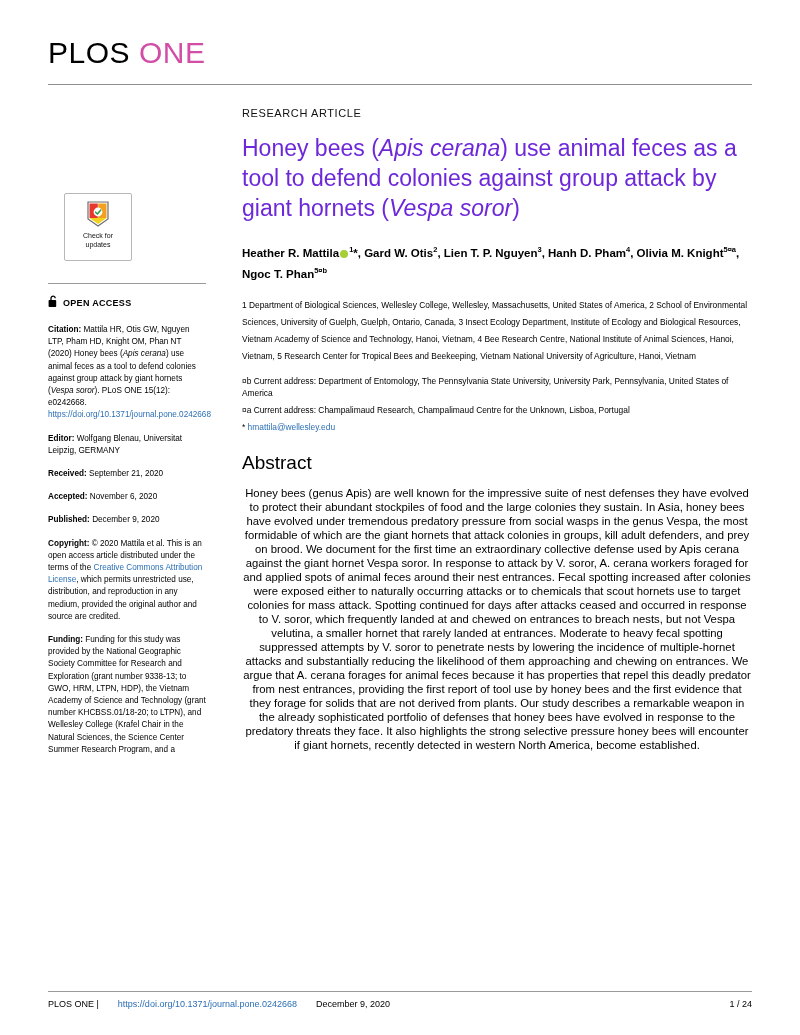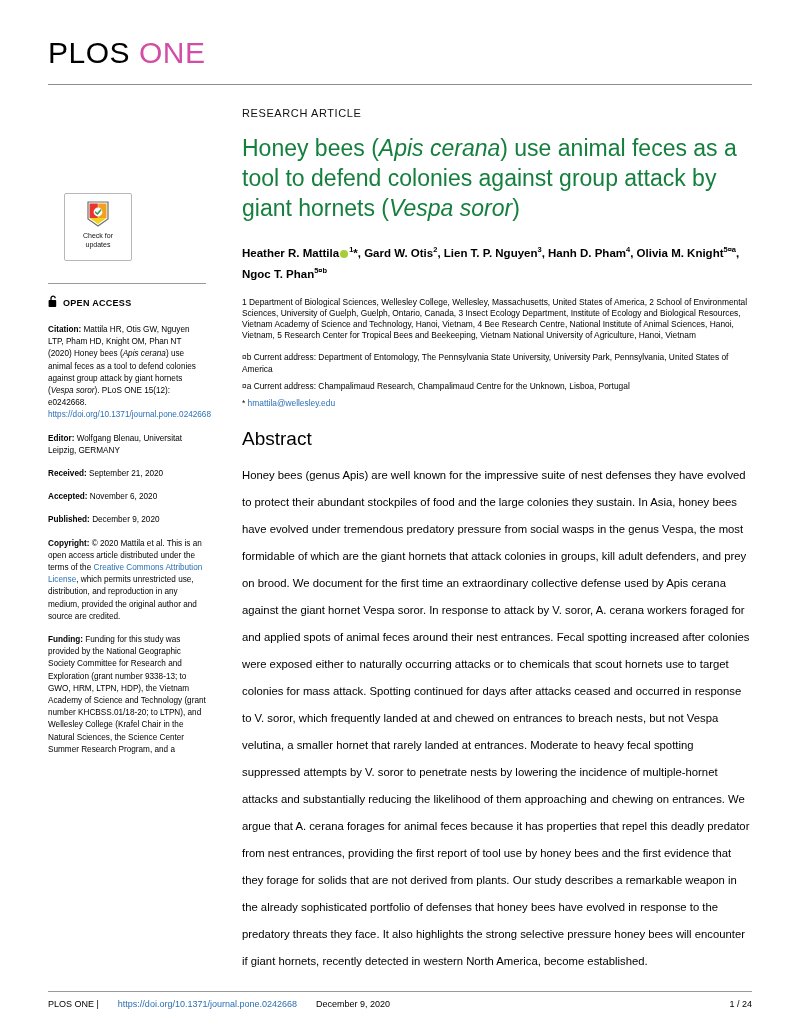--- a/index.html
+++ b/index.html
@@ -115,21 +115,21 @@
     font-size: 11px;
     letter-spacing: 0.6px;
     color: #111;
     margin-bottom: 14px;
   }
   h1.title {
     font-size: 23px;
     line-height: 30px;
     font-weight: normal;
     margin: 0 0 18px 0;
-    color: #15803d;
+    color: #6d28d9;
   }
   h1.title i { font-style: italic; }
   .authors {
     font-size: 11.5px;
     line-height: 17px;
     font-weight: bold;
     margin-bottom: 14px;
   }
   .authors sup { font-size: 7.5px; font-weight: bold; }
   .orcid {
@@ -137,43 +137,43 @@
     width: 8px;
     height: 8px;
     border-radius: 50%;
     background: #a6ce39;
     position: relative;
     top: 1px;
     margin: 0 1px;
   }
   .affil {
     font-size: 8.4px;
-    line-height: 11px;
+    line-height: 17px;
     margin-bottom: 10px;
   }
   .current-addr {
     font-size: 8.4px;
     line-height: 12.6px;
     margin-bottom: 4px;
   }
   .corresp {
     font-size: 8.4px;
     line-height: 12.6px;
     margin-top: 5px;
     margin-bottom: 18px;
   }
   h2.abstract-heading {
     font-size: 19px;
     font-weight: normal;
     margin: 6px 0 12px 0;
   }
   .abstract-body {
     font-size: 11.3px;
-    line-height: 27px;
-    text-align: left;
+    line-height: 14px;
+    text-align: center;
   }
 
   
   .footer {
     position: absolute;
     left: 48px;
     right: 48px;
     bottom: 26px;
   }
   .footer-rule {

